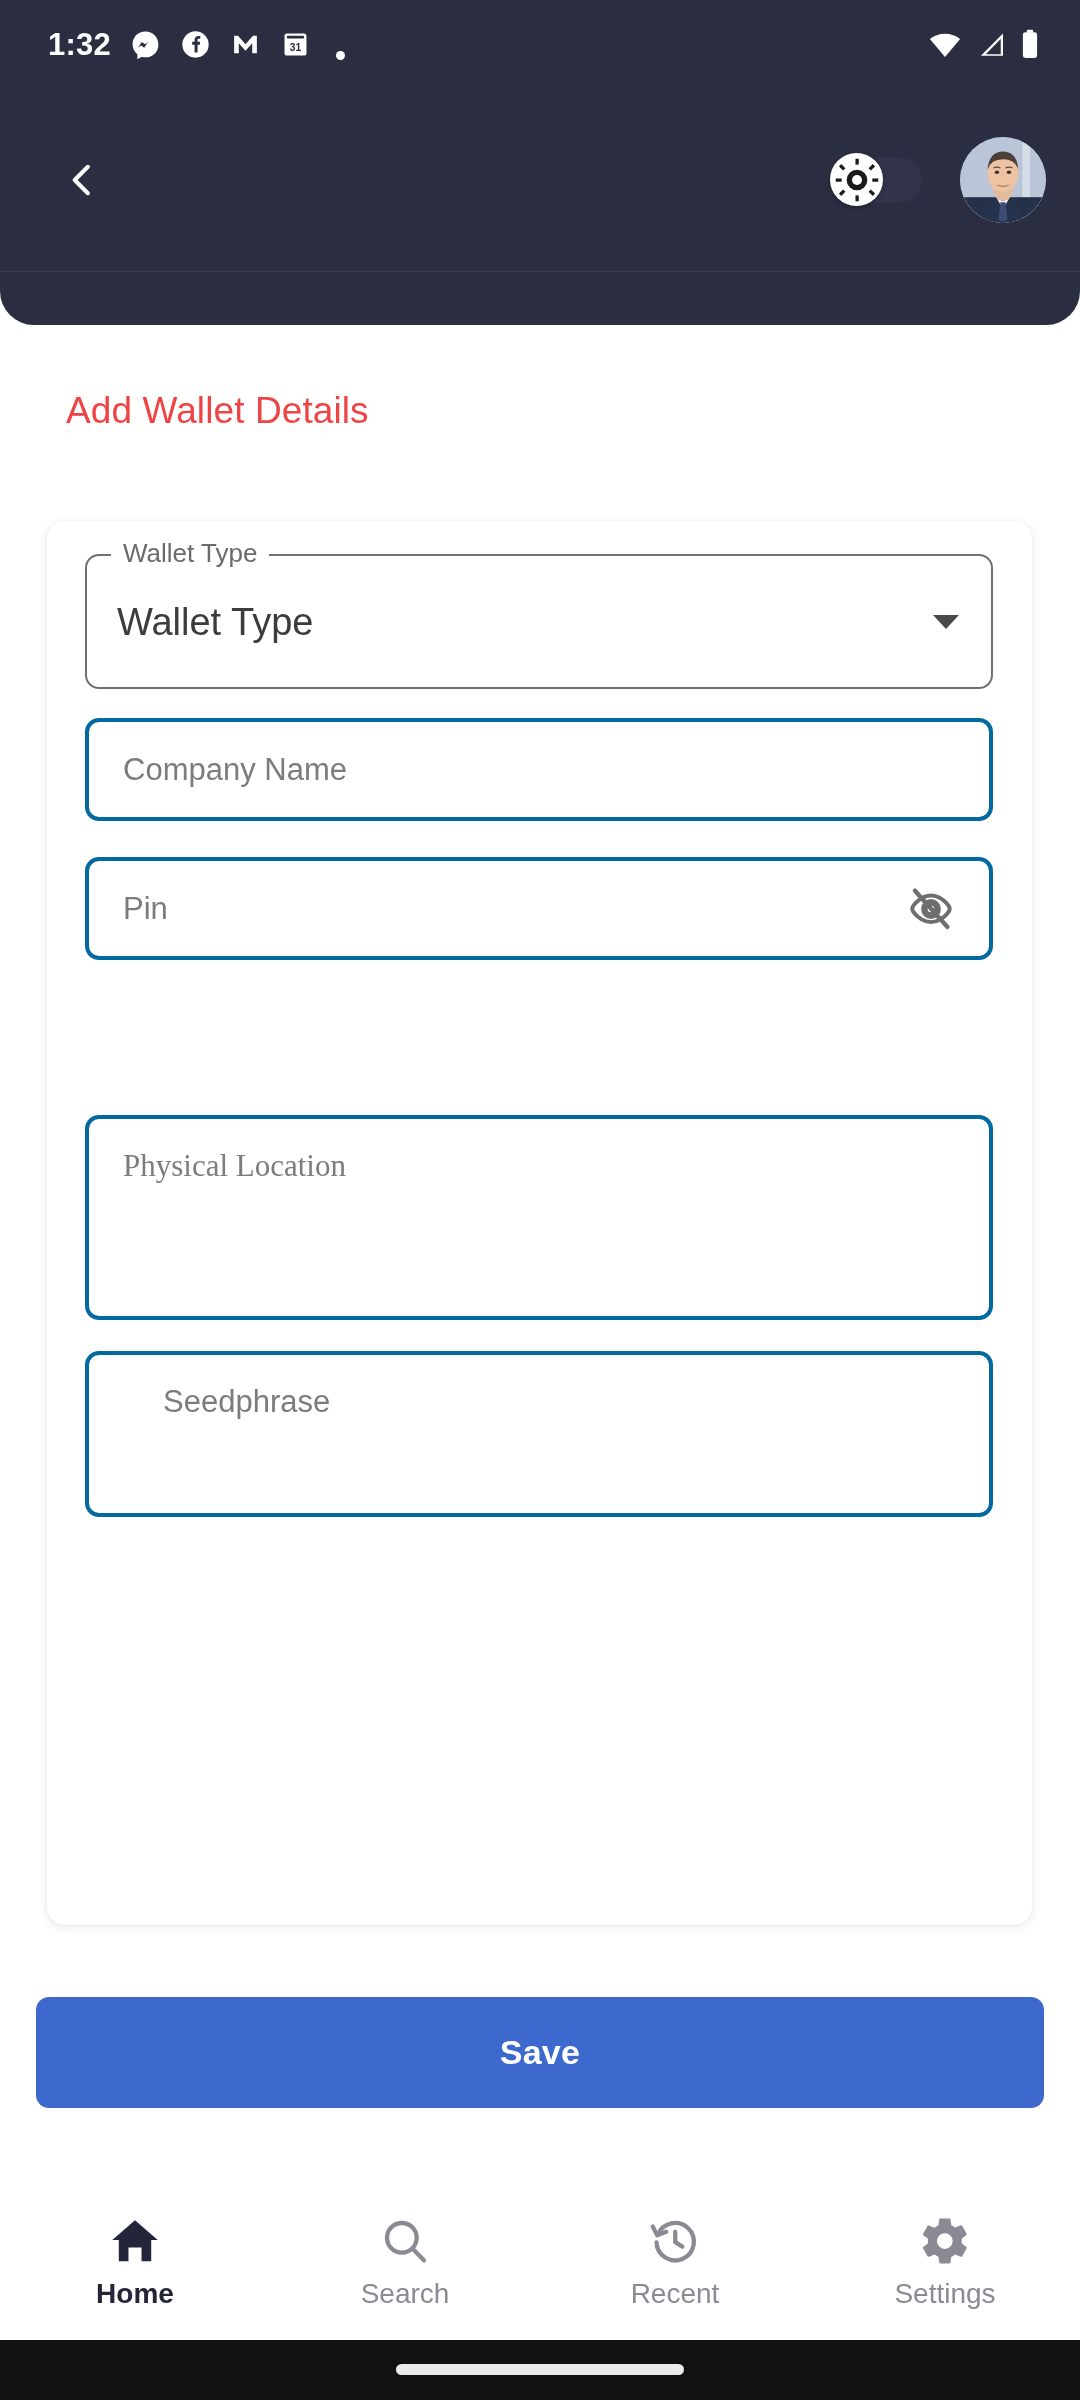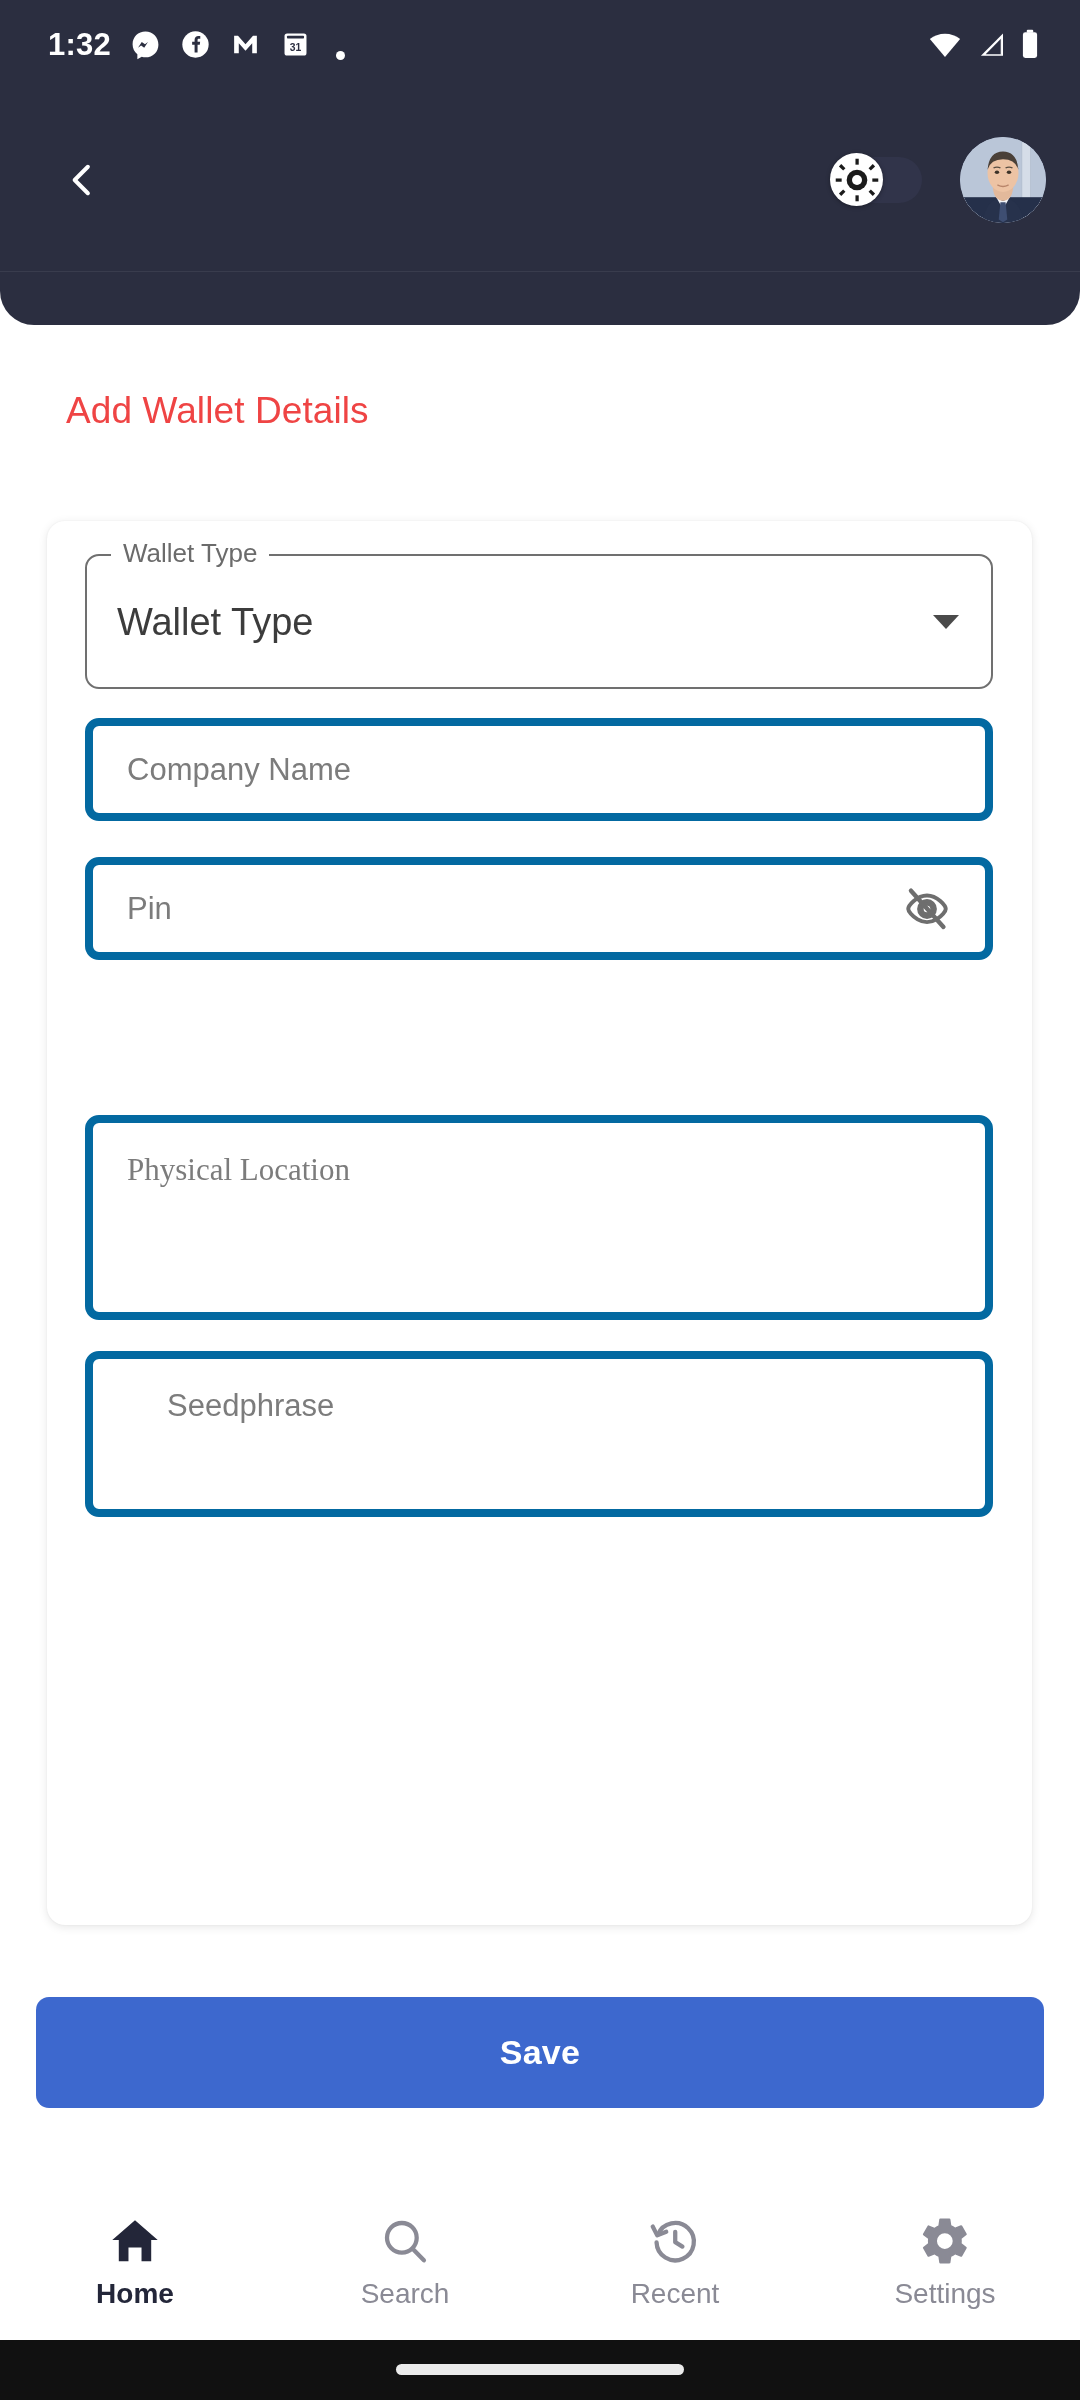--- a/index.html
+++ b/index.html
@@ -201,21 +201,21 @@
     border-right: 13px solid transparent;
     border-top: 14px solid #4A4A4A;
     cursor: pointer;
   }
 
   
   .field {
     position: absolute;
     left: 38px;
     width: 908px;
-    border: 8px solid #0369a1;
+    border: 4px solid #0369a1;
     border-radius: 14px;
     background: transparent;
   }
   .field-input {
     width: 100%;
     height: 100%;
     border: none;
     outline: none;
     background: transparent;
     font-family: inherit;

